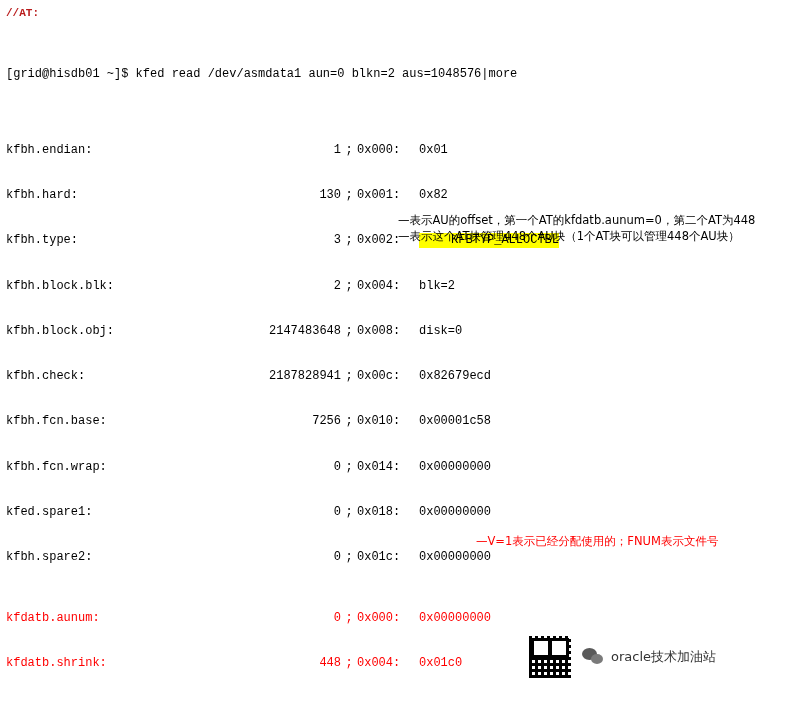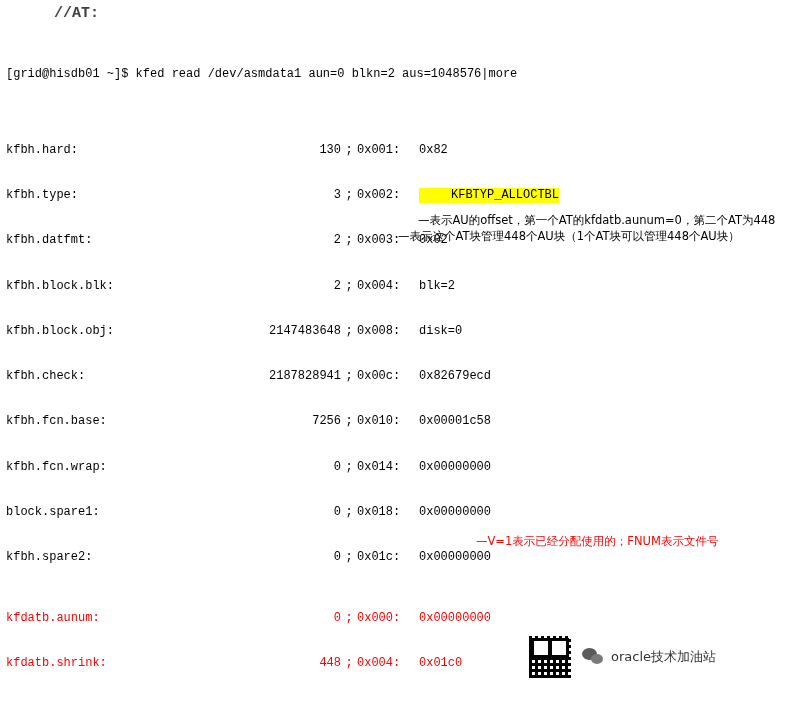--- a/index.html
+++ b/index.html
@@ -17,26 +17,25 @@
     overflow: hidden;
   }
   #page {
     position: relative;
     width: 800px;
     height: 710px;
     box-sizing: border-box;
     padding: 6px 0 0 6px;
   }
   .title-line {
-    color: #404040;
+    color: #b91c1c;
     font-weight: bold;
-    font-size: 15px;
+    font-size: 11px;
     line-height: 15px;
     margin-bottom: 1px;
-    margin-left: 48px;
   }
   .term {
     position: relative;
     line-height: 15.1px;
     white-space: pre;
   }
   .row {
     position: relative;
     height: 15.1px;
     white-space: pre;
@@ -77,21 +76,21 @@
     font-size: 11.5px;
     white-space: nowrap;
   }
   .ann-black {
     position: absolute;
     color: #000000;
     font-family: "DejaVu Sans", sans-serif;
     font-size: 11.5px;
     white-space: nowrap;
   }
-  .ann1 { left: 418px; top: 213px; }
+  .ann1 { left: 398px; top: 213px; }
   .ann2 { left: 398px; top: 229px; }
   .ann3 { left: 476px; top: 518px; }
   .ann4 { left: 476px; top: 534px; }
 
   
   .footer-badge {
     position: absolute;
     left: 527px;
     top: 631px;
     width: 268px;
@@ -153,29 +152,29 @@
 
 <div id="page">
 
   <div class="title-line">//AT:</div>
 
   <div class="term">
 
     <div class="row"><span>[grid@hisdb01 ~]$ kfed read /dev/asmdata1 aun=0 blkn=2 aus=1048576|more</span></div>
 
     
+    <div class="row"><span class="lbl">kfbh.endian:</span><span class="num">1</span><span class="sep">;</span><span class="hex">0x000:</span><span class="val">0x01</span></div>
     <div class="row"><span class="lbl">kfbh.hard:</span><span class="num">130</span><span class="sep">;</span><span class="hex">0x001:</span><span class="val">0x82</span></div>
     <div class="row"><span class="lbl">kfbh.type:</span><span class="num">3</span><span class="sep">;</span><span class="hex">0x002:</span><span class="val hl">KFBTYP_ALLOCTBL</span></div>
-    <div class="row"><span class="lbl">kfbh.datfmt:</span><span class="num">2</span><span class="sep">;</span><span class="hex">0x003:</span><span class="val">0x02</span></div>
     <div class="row"><span class="lbl">kfbh.block.blk:</span><span class="num">2</span><span class="sep">;</span><span class="hex">0x004:</span><span class="val">blk=2</span></div>
     <div class="row"><span class="lbl">kfbh.block.obj:</span><span class="num">2147483648</span><span class="sep">;</span><span class="hex">0x008:</span><span class="val">disk=0</span></div>
     <div class="row"><span class="lbl">kfbh.check:</span><span class="num">2187828941</span><span class="sep">;</span><span class="hex">0x00c:</span><span class="val">0x82679ecd</span></div>
     <div class="row"><span class="lbl">kfbh.fcn.base:</span><span class="num">7256</span><span class="sep">;</span><span class="hex">0x010:</span><span class="val">0x00001c58</span></div>
     <div class="row"><span class="lbl">kfbh.fcn.wrap:</span><span class="num">0</span><span class="sep">;</span><span class="hex">0x014:</span><span class="val">0x00000000</span></div>
-    <div class="row"><span class="lbl">block.spare1:</span><span class="num">0</span><span class="sep">;</span><span class="hex">0x018:</span><span class="val">0x00000000</span></div>
+    <div class="row"><span class="lbl">kfed.spare1:</span><span class="num">0</span><span class="sep">;</span><span class="hex">0x018:</span><span class="val">0x00000000</span></div>
     <div class="row"><span class="lbl">kfbh.spare2:</span><span class="num">0</span><span class="sep">;</span><span class="hex">0x01c:</span><span class="val">0x00000000</span></div>
 
     <div class="row red"><span class="lbl">kfdatb.aunum:</span><span class="num">0</span><span class="sep">;</span><span class="hex">0x000:</span><span class="val">0x00000000</span></div>
     <div class="row red"><span class="lbl">kfdatb.shrink:</span><span class="num">448</span><span class="sep">;</span><span class="hex">0x004:</span><span class="val">0x01c0</span></div>
 
     
     
     
     
     

